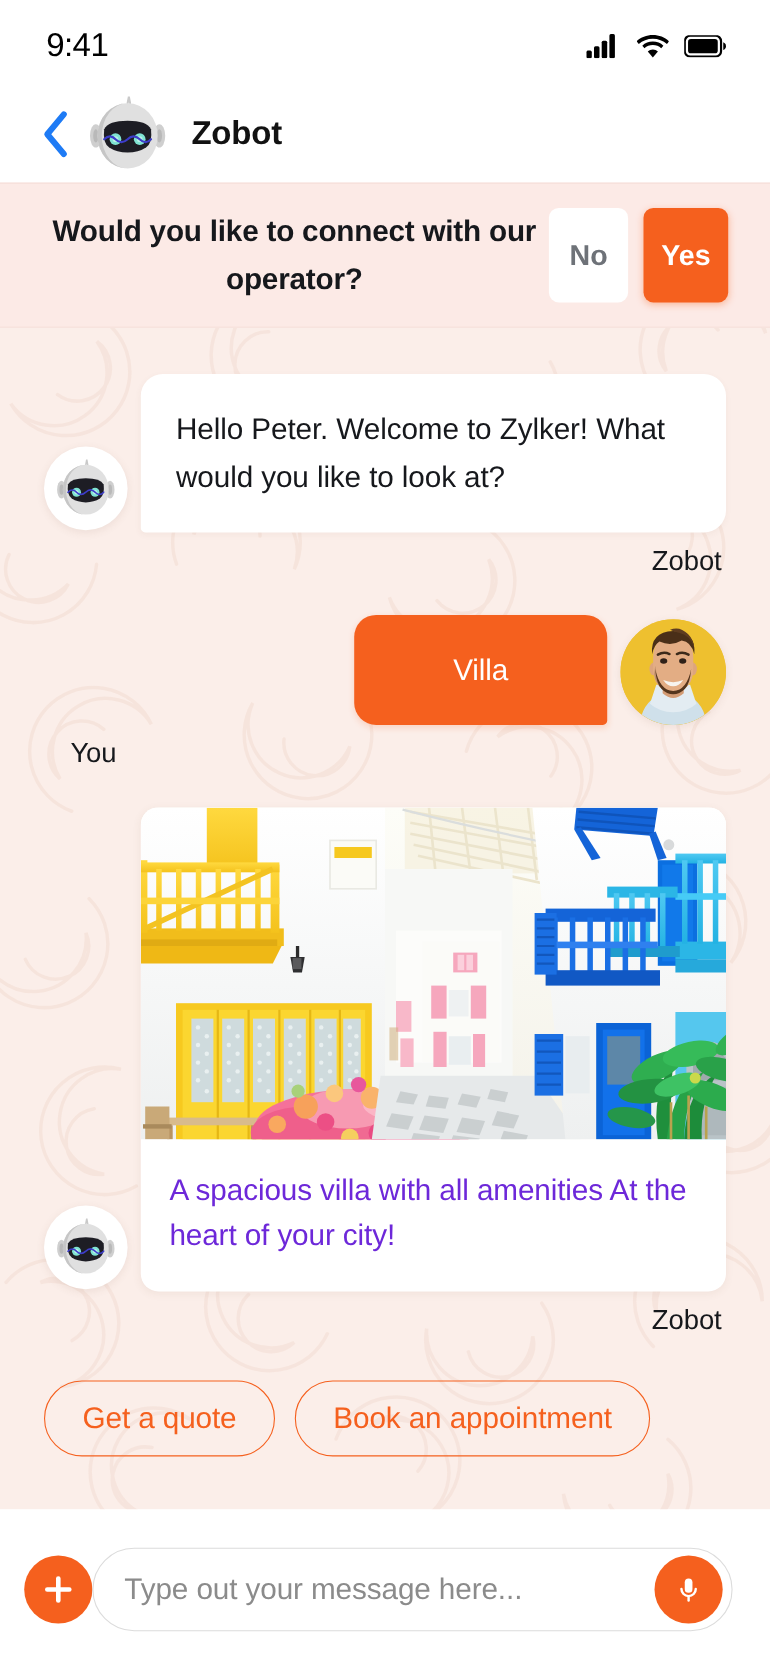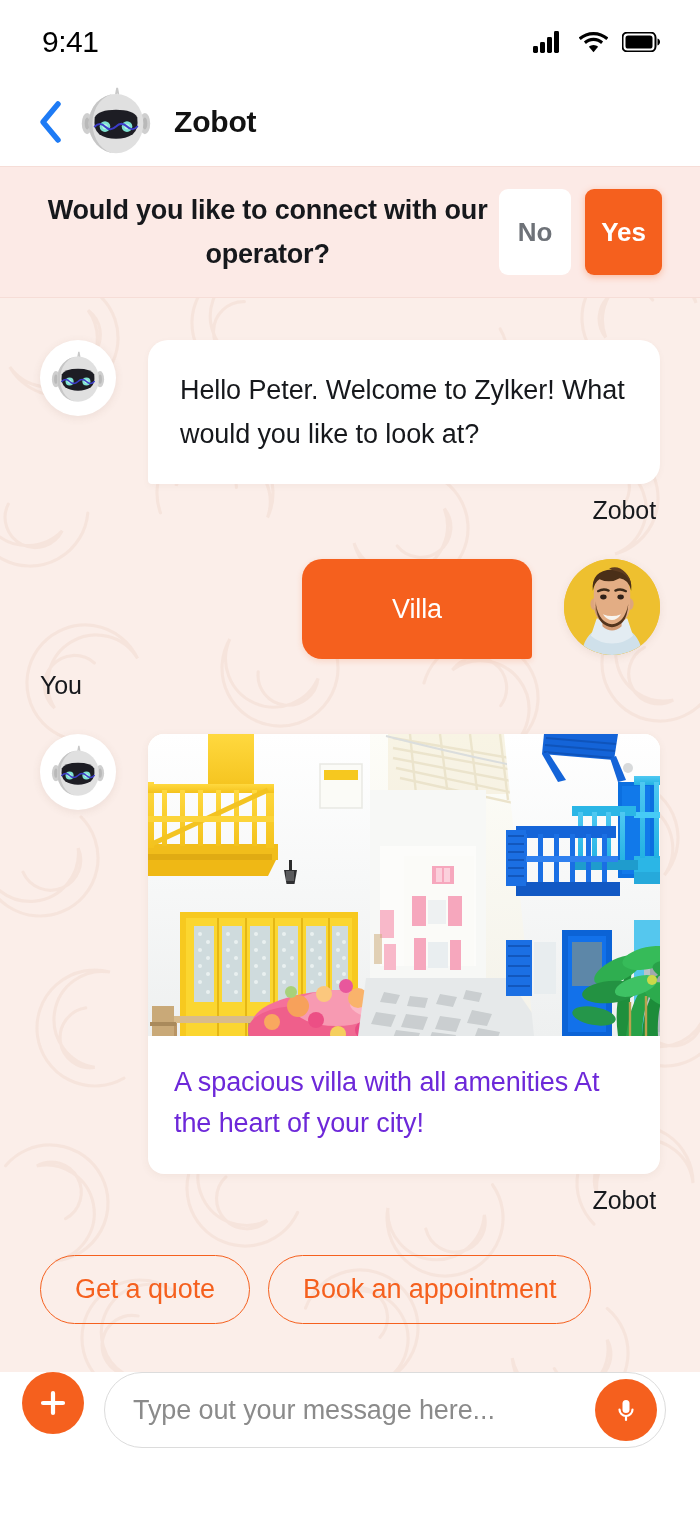--- a/index.html
+++ b/index.html
@@ -139,22 +139,22 @@
   }
   .chat-scroll {
     position: relative;
     z-index: 2;
     padding: 0 40px 0 40px;
   }
 
   
   .msg-row {
     display: flex;
-    align-items: flex-start;
-    gap: 32px;
+    align-items: flex-end;
+    gap: 12px;
     position: relative;
   }
   .msg-row.bot  { justify-content: flex-start; }
   .msg-row.user { justify-content: flex-end; }
 
   .bot-avatar-wrap {
     width: 76px;
     height: 76px;
     flex: 0 0 76px;
     border-radius: 50%;
@@ -253,23 +253,22 @@
     font-family: inherit;
     letter-spacing: -0.1px;
   }
 
   
   .composer {
     flex: 0 0 146px;
     height: 146px;
     background: #ffffff;
     display: flex;
-    align-items: flex-start;
+    align-items: center;
     padding: 0 34px 0 22px;
-    gap: 20px;
   }
   .plus-btn {
     width: 62px; height: 62px;
     flex: 0 0 62px;
     border-radius: 50%;
     background: #f5601e;
     display: flex; align-items: center; justify-content: center;
     cursor: pointer;
   }
   .input-wrap {
@@ -447,21 +446,21 @@
             <path d="M40.5 57.5 q9.5 4 19 0 q-4 6 -9.5 6 q-5.5 0 -9.5 -6 z" fill="#f7f4ef"></path>
             <ellipse cx="41" cy="39.5" rx="3.4" ry="2.6" fill="#2f2119"></ellipse>
             <ellipse cx="59" cy="39.5" rx="3.4" ry="2.6" fill="#2f2119"></ellipse>
             <path d="M35.5 33.5 q5.5 -3.2 11 -0.6" stroke="#3c2a1a" stroke-width="2.4" fill="none" stroke-linecap="round"></path>
             <path d="M53.5 32.9 q5.5 -2.6 11 0.6" stroke="#3c2a1a" stroke-width="2.4" fill="none" stroke-linecap="round"></path>
             <path d="M30 33 q-2 -21 20 -22 q22 1 20 22 q-3 -12 -12 -13 q-10 6 -21 1 q-5 3 -7 12 z" fill="#4a2f18"></path>
             <path d="M47 10 q9 -4 17 4 q5 5 6 13 q-4 -12 -14 -14 q-6 -1 -9 -3 z" fill="#5e3c20"></path>
           </svg>
         </div>
       </div>
-      <div class="sender-row left" style="padding-left:0;">
+      <div class="sender-row left" style="padding-left:0;margin-left:24px;">
         <span class="sender-label">You</span>
       </div>
 
       <div class="card-block">
         <div class="msg-row bot">
           <div class="bot-avatar-wrap">
             <div class="bot-avatar-inner">
               <svg viewBox="0 0 100 100" width="58" height="58">
                 <path d="M50 13 L51.5 5 L53 13" stroke="#c9c9c9" stroke-width="2.4" fill="none" stroke-linecap="round"></path>
                 <ellipse cx="12" cy="52" rx="7" ry="14" fill="#cfcfcf"></ellipse>

